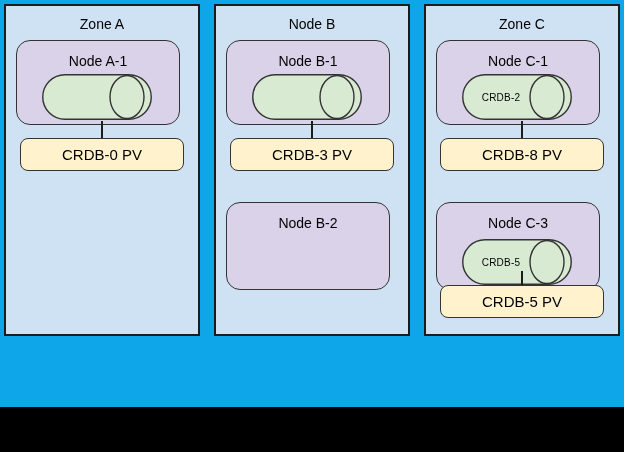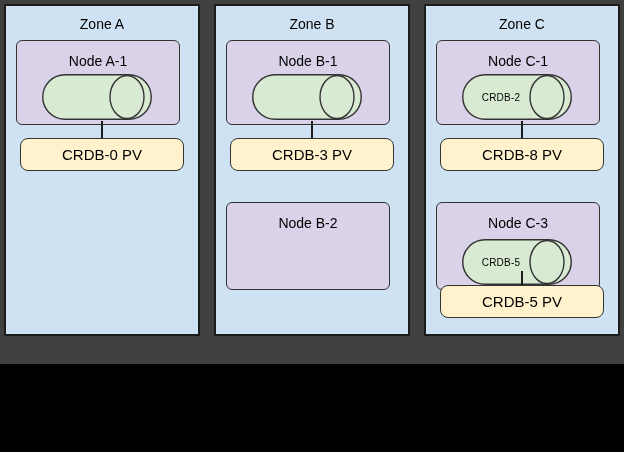--- a/index.html
+++ b/index.html
@@ -5,22 +5,22 @@
   html, body {
     margin: 0;
     padding: 0;
     background: #000000;
     font-family: "Liberation Sans", sans-serif;
     color: #000000;
   }
   .stage {
     position: relative;
     width: 624px;
-    height: 364px;
-    background: #404040;
+    height: 407px;
+    background: #0ea5e9;
     overflow: hidden;
   }
   .zone {
     position: absolute;
     top: 4px;
     width: 196px;
     height: 332px;
     background: #cfe2f3;
     border: 2px solid #1c1c1c;
     box-sizing: border-box;
@@ -36,21 +36,21 @@
     text-align: center;
     font-size: 14px;
     line-height: 16px;
   }
   .node {
     position: absolute;
     left: 10px;
     width: 164px;
     background: #d9d2e9;
     border: 1px solid #333333;
-    border-radius: 6px;
+    border-radius: 14px;
     box-sizing: border-box;
   }
   .node-row1 { top: 34px;  height: 85px; }
   .node-row2 { top: 196px; height: 88px; }
   .node-title {
     position: absolute;
     top: 12px;
     left: 0;
     width: 100%;
     text-align: center;
@@ -122,21 +122,21 @@
     </div>
 
     <div class="connector conn-row1"></div>
 
     <div class="pv pv-row1">
       <span>CRDB-0 PV</span>
     </div>
   </div>
 
   <div class="zone zone-b">
-    <div class="zone-title">Zone B</div>
+    <div class="zone-title">Node B</div>
 
     <div class="node node-row1">
       <div class="node-title">Node B-1</div>
       <div class="cylinder cyl-row1">
         <svg width="110" height="46" viewBox="0 0 110 46">
           <rect x="0.75" y="0.75" width="108.5" height="44.5" rx="22.25" ry="22.25" fill="#d9ead3" stroke="#333333" stroke-width="1.4"></rect>
           <ellipse cx="85" cy="23" rx="17" ry="21.5" fill="#d9ead3" stroke="#333333" stroke-width="1.4"></ellipse>
         </svg>
       </div>
     </div>

